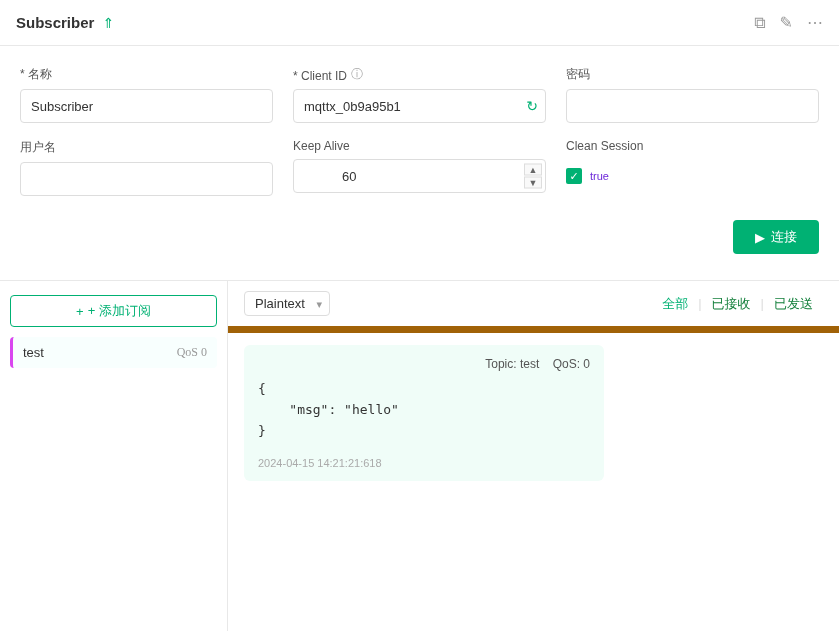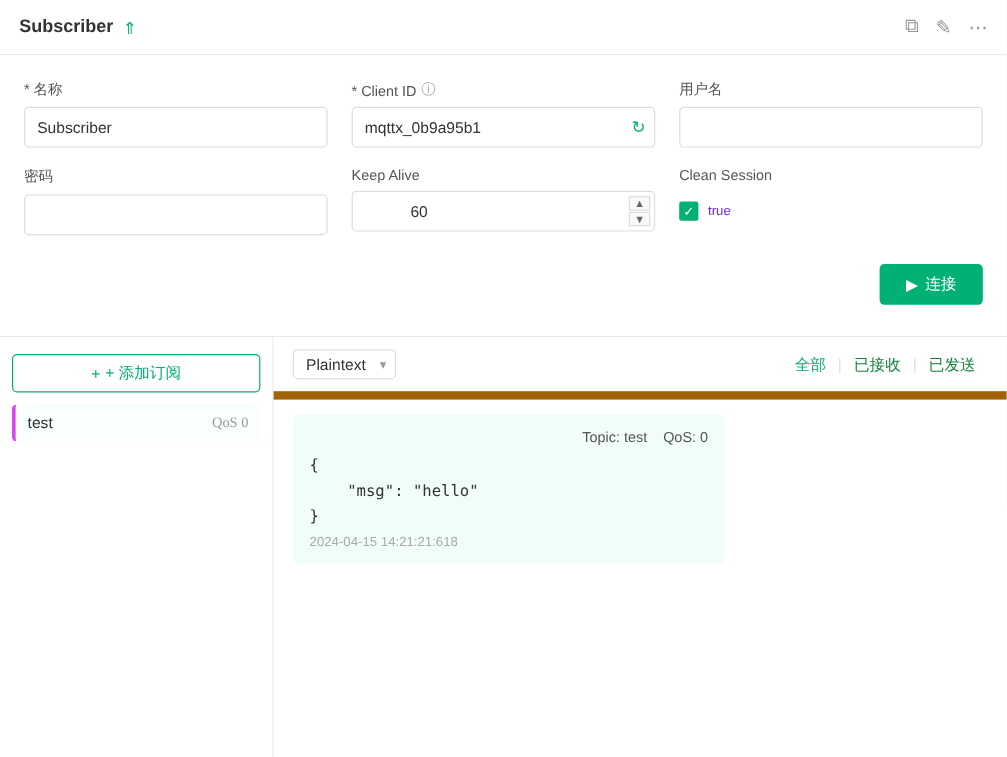--- a/index.html
+++ b/index.html
@@ -95,21 +95,21 @@
     .filter-sep { color: #ddd; }
 
     
     .msg-list { flex: 1; overflow-y: auto; padding: 12px 16px; }
     .msg-card {
       background: #f0fdf8; border-radius: 6px; padding: 12px 14px;
       margin-bottom: 10px; max-width: 360px;
     }
     .msg-meta { font-size: 12px; color: #555; margin-bottom: 8px; text-align: right; }
     .msg-body { font-family: monospace; font-size: 13px; color: #333; white-space: pre; line-height: 1.6; }
-    .msg-time { font-size: 11px; color: #aaa; margin-top: 5px; }
+    .msg-time { font-size: 11px; color: #aaa; margin-top: 16px; }
 
     
     .icon-arrows { font-size: 14px; color: #00b173; }
   </style>
 </head>
 <body>
 
 <div class="top-bar">
   <div class="top-bar-left">
     <span class="top-bar-title">Subscriber</span>
@@ -138,30 +138,30 @@
         <span style="color:#aaa;font-size:12px;">ⓘ</span>
       </label>
       <div class="client-id-wrapper">
         <input class="form-input" type="text" value="mqttx_0b9a95b1" style="">
         <span class="refresh-icon">↻</span>
       </div>
     </div>
 
     <div class="form-group">
       <label class="form-label">
+        <span>密码</span>
+      </label>
+      <input class="form-input" type="password" value="" style="">
+    </div>
+
+    <div class="form-group">
+      <label class="form-label">
         <span>用户名</span>
       </label>
       <input class="form-input" type="text" value="" style="">
-    </div>
-
-    <div class="form-group">
-      <label class="form-label">
-        <span>密码</span>
-      </label>
-      <input class="form-input" type="password" value="" style="">
     </div>
 
     <div class="form-group">
       <label class="form-label">
         <span>Keep Alive</span>
       </label>
       <div class="keepalive-wrapper">
         <input class="form-input" type="text" value="60" style="">
         <div class="spinner-btns">
           <button class="spinner-btn">▲</button>

